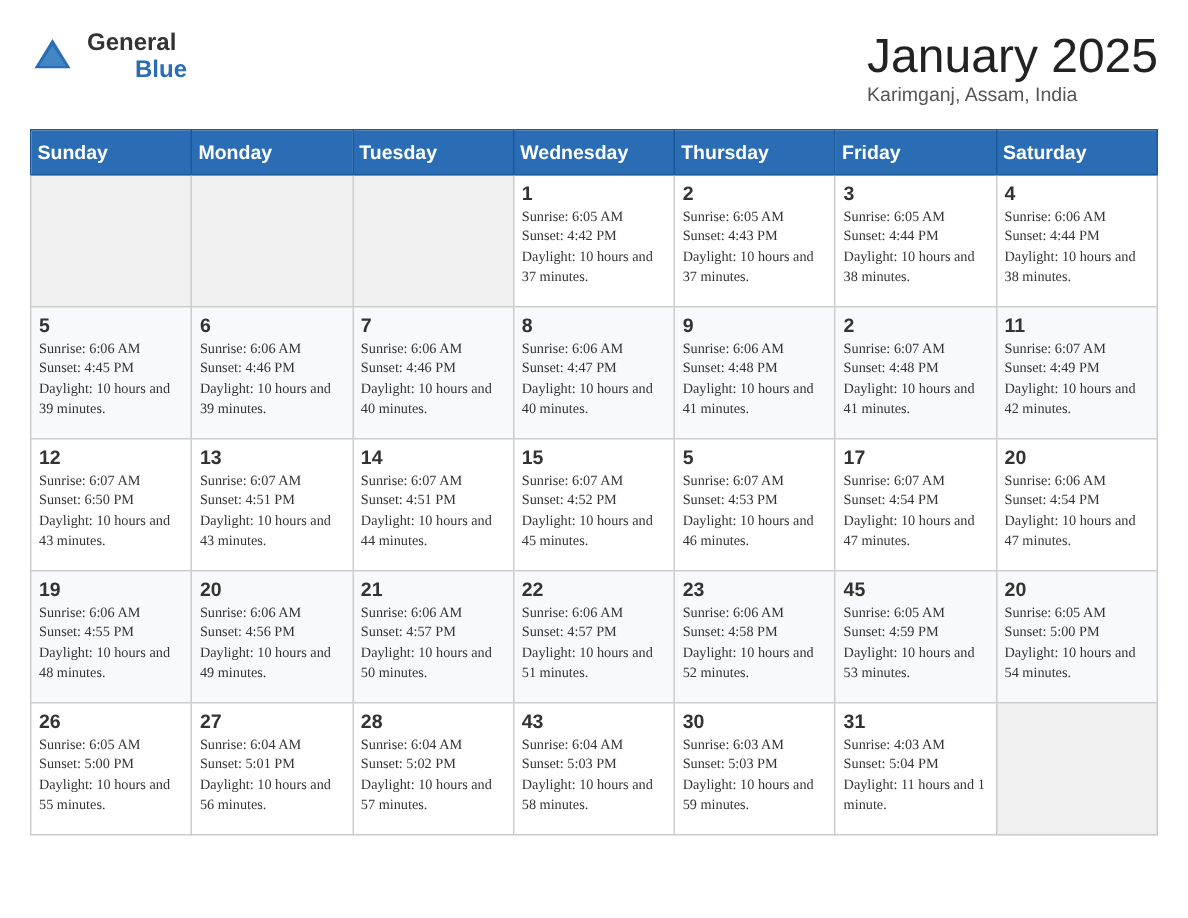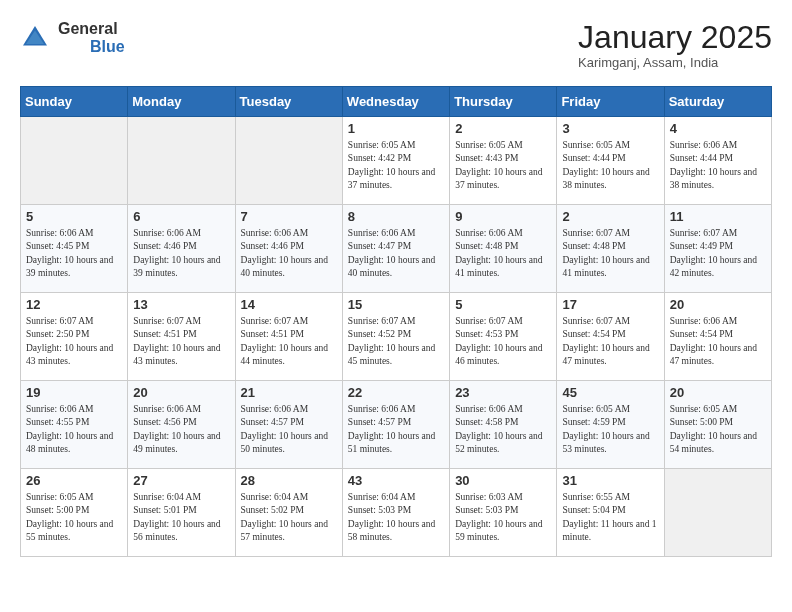--- a/index.html
+++ b/index.html
@@ -200,21 +200,21 @@
           <span class="day-number">11</span>
           <div class="day-info">Sunrise: 6:07 AM
 Sunset: 4:49 PM
 Daylight: 10 hours and 42 minutes.</div>
         </td>
       </tr>
       <tr>
         <td>
           <span class="day-number">12</span>
           <div class="day-info">Sunrise: 6:07 AM
-Sunset: 2:50 PM
+Sunset: 6:50 PM
 Daylight: 10 hours and 43 minutes.</div>
         </td>
         <td>
           <span class="day-number">13</span>
           <div class="day-info">Sunrise: 6:07 AM
 Sunset: 4:51 PM
 Daylight: 10 hours and 43 minutes.</div>
         </td>
         <td>
           <span class="day-number">14</span>
@@ -317,20 +317,20 @@
 Daylight: 10 hours and 58 minutes.</div>
         </td>
         <td>
           <span class="day-number">30</span>
           <div class="day-info">Sunrise: 6:03 AM
 Sunset: 5:03 PM
 Daylight: 10 hours and 59 minutes.</div>
         </td>
         <td>
           <span class="day-number">31</span>
-          <div class="day-info">Sunrise: 6:55 AM
+          <div class="day-info">Sunrise: 4:03 AM
 Sunset: 5:04 PM
 Daylight: 11 hours and 1 minute.</div>
         </td>
         <td class="empty-cell"></td>
       </tr>
     </tbody>
 </table>
 
 </body></html>

